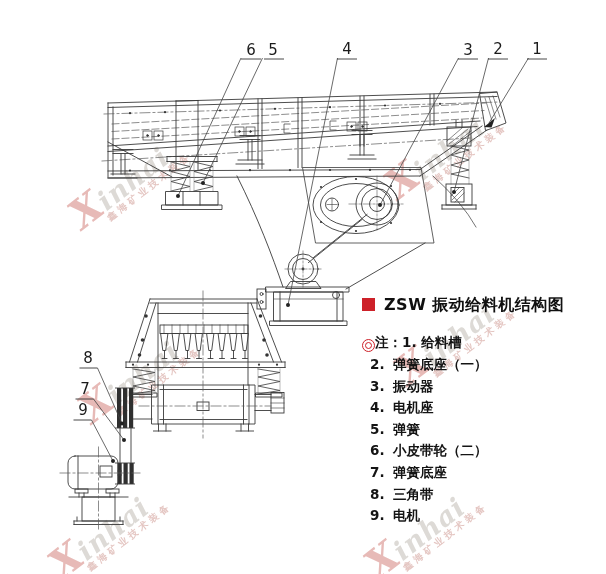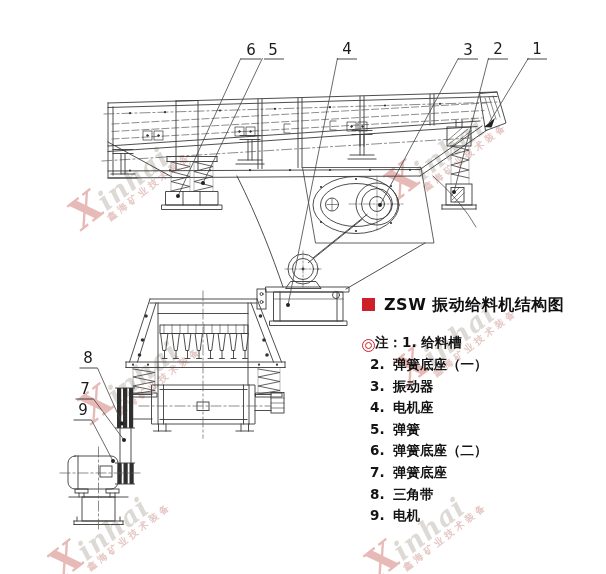--- a/index.html
+++ b/index.html
@@ -335,21 +335,21 @@
     <li>
         <span class="num">4.</span>
         <span>电机座</span>
       </li>
     <li>
         <span class="num">5.</span>
         <span>弹簧</span>
       </li>
     <li>
         <span class="num">6.</span>
-        <span>弹簧底座（二）</span>
+        <span>小皮带轮（二）</span>
       </li>
     <li>
         <span class="num">7.</span>
         <span>弹簧底座</span>
       </li>
     <li>
         <span class="num">8.</span>
         <span>三角带</span>
       </li>
     <li>

